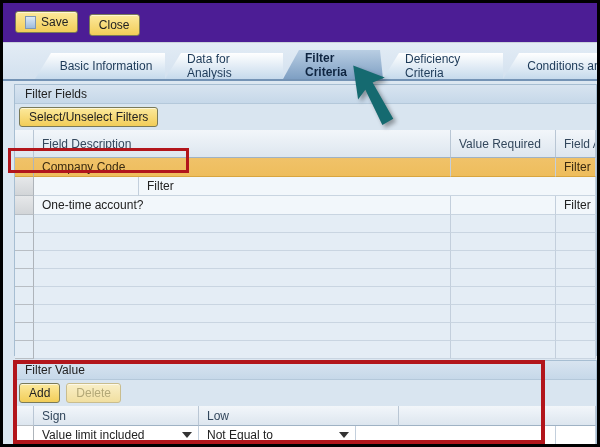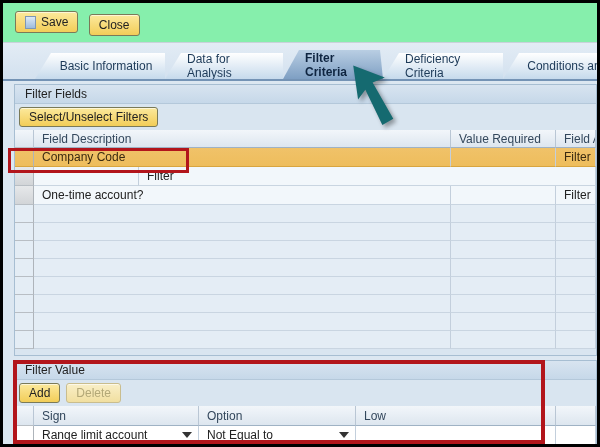--- a/index.html
+++ b/index.html
@@ -7,21 +7,21 @@
   body { font-family:"Liberation Sans", sans-serif; }
 
   .frame {
     position:relative; width:600px; height:447px;
     border:3px solid #000; background:#dce7f1; overflow:hidden;
   }
 
   
   .toolbar {
     position:absolute; left:0; top:0; width:594px; height:40px;
-    background:#86efac; border-bottom:1px solid #c9d2da;
+    background:#4c1d95; border-bottom:1px solid #c9d2da;
   }
   .sapbtn {
     display:inline-flex; align-items:center; height:22px; padding:0 9px;
     background:linear-gradient(#fce99c, #f2cd58);
     border:1px solid #7a7a58; border-radius:3px;
     font-size:12px; color:#222; cursor:pointer;
     box-shadow:0 1px 0 rgba(255,255,255,.6) inset;
   }
   .sapbtn + .sapbtn { margin-left:6px; }
   .sapbtn.disabled {
@@ -156,21 +156,21 @@
       <span>Filter Fields</span>
     </div>
     <div class="group-btnrow">
       <button class="sapbtn" style="height:20px">
         <span>Select/Unselect Filters</span>
       </button>
     </div>
 
     <div class="tbl">
 
-      <div class="trow" style="height:18px">
+      <div class="trow" style="height:28px">
         <div class="cell selcell hdr-selcell"></div>
         <div class="cell hcell ff-desc">
             <span>Field Description</span>
           </div>
         <div class="cell hcell ff-vr">
             <span>Value Required</span>
           </div>
         <div class="cell hcell ff-fa">
             <span>Field An</span>
           </div>
@@ -258,32 +258,29 @@
       <button class="sapbtn disabled" style="height:20px">
         <span>Delete</span>
       </button>
     </div>
     <div class="tbl">
       <div class="trow" style="height:20px">
         <div class="cell selcell hdr-selcell"></div>
         <div class="cell hcell fv-sign">
             <span>Sign</span>
           </div>
-        <div class="cell hcell fv-opt">
-            <span>Option</span>
-          </div>
         <div class="cell hcell fv-low">
             <span>Low</span>
           </div>
         <div class="cell hcell fv-fill"></div>
       </div>
       <div class="trow row-white" style="height:19px">
         <div class="cell selcell"></div>
         <div class="cell fv-sign dd">
-          <span>Range limit account</span>
+          <span>Value limit included</span>
           <span class="dd-arrow"></span>
         </div>
         <div class="cell fv-opt dd">
           <span>Not Equal to</span>
           <span class="dd-arrow"></span>
         </div>
         <div class="cell fv-low"></div>
         <div class="cell fv-fill"></div>
       </div>
     </div>

